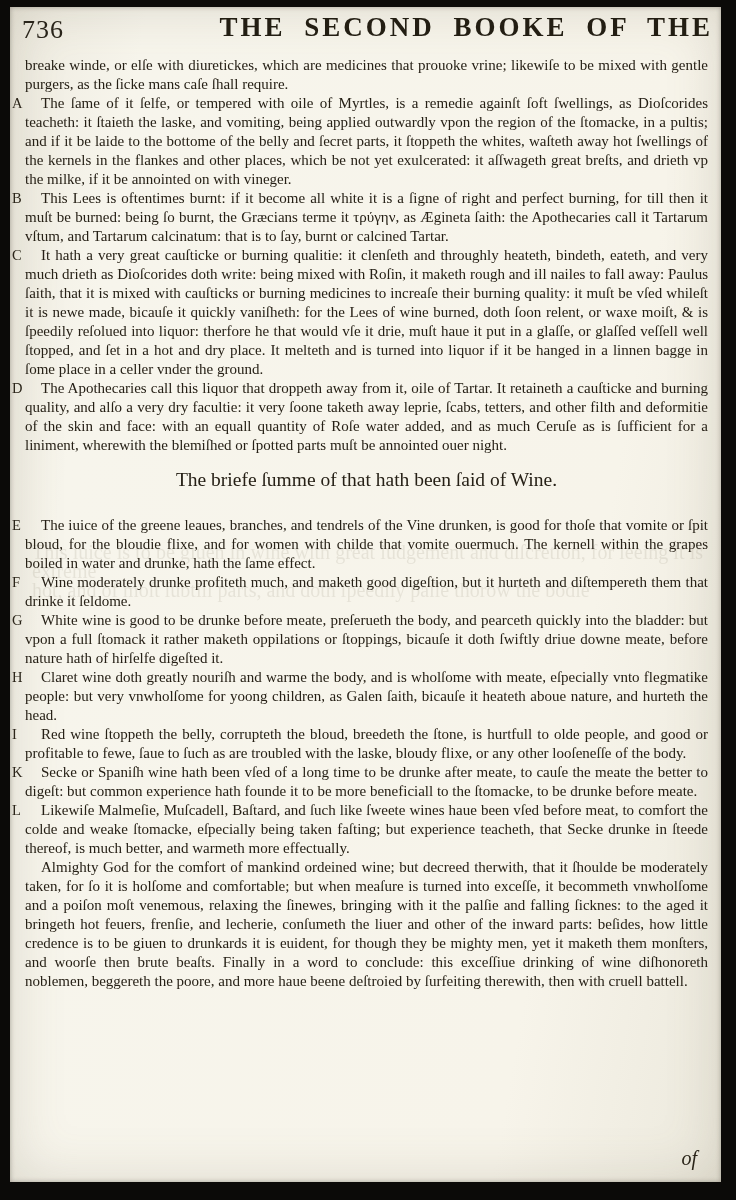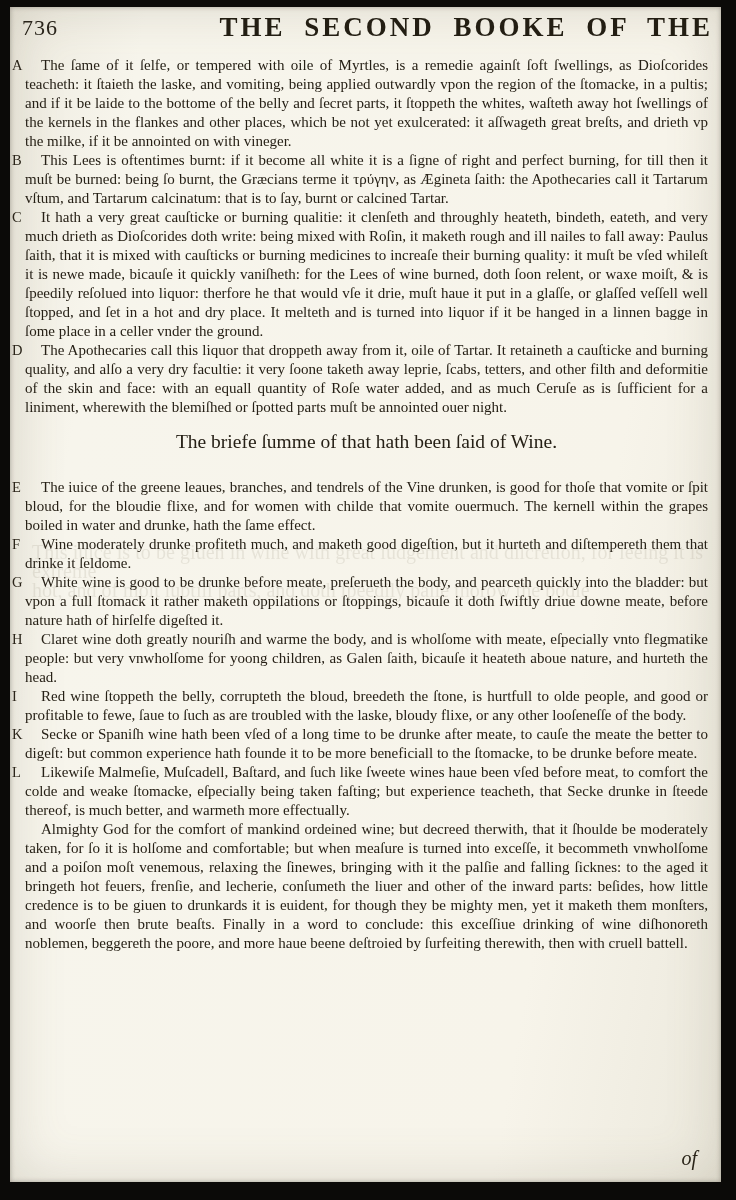--- a/index.html
+++ b/index.html
@@ -1,21 +1,21 @@
 <!DOCTYPE html>
 <html><head>
 <meta charset="utf-8">
 <style>
   html,body{margin:0;padding:0;background:#333;}
   .scan{position:relative;width:736px;height:1200px;background:#0b0a08;overflow:hidden;
         font-family:"Liberation Serif","DejaVu Serif",serif;}
   .page{position:absolute;left:10px;top:7px;width:711px;height:1175px;overflow:hidden;
         background:linear-gradient(100deg,#eeebe0 0%,#f7f5ec 15%,#f7f4ea 75%,#ece9dd 100%);
         box-shadow:inset 0 0 55px rgba(110,100,75,.20), inset 0 0 5px rgba(40,35,25,.35);}
-  .pagenum{position:absolute;left:12px;top:8px;font-size:22px;color:#29241a;letter-spacing:1px;}
+  .pagenum{position:absolute;left:12px;top:8px;font-size:26px;color:#29241a;letter-spacing:1px;}
   .running-title{position:absolute;left:130px;right:8px;top:5px;margin:0;text-align:right;
         font-size:27px;font-weight:bold;letter-spacing:3px;word-spacing:9px;color:#231e13;white-space:nowrap;}
   .text-body{position:absolute;left:15px;right:13px;top:49px;font-size:15px;line-height:19px;
         text-align:justify;color:#262016;z-index:2;}
   .para{position:relative;margin:0;}
   .para.lettered,.para.plain{text-indent:16px;}
   .margin-letter{position:absolute;left:-13px;top:0;text-indent:0;font-size:14.5px;color:#2a2419;}
   .it{}
   .section-heading{margin:15px 0 27px;text-align:center;text-indent:0;font-size:19.5px;color:#262016;}
   .catchword{position:absolute;right:24px;bottom:12px;font-size:20px;font-style:italic;color:#2a2419;z-index:2;}
@@ -29,20 +29,21 @@
 
 <div class="scan">
   <div class="page">
     <span class="pagenum">736</span>
     <div class="running-title">THE SECOND BOOKE OF THE</div>
     <div class="ghost ghost-0">
         <div>This iuice is to be giuen in wine with great iudgement and diſcretion, for ſeeing it is extreme</div>
         <div>hot, and of moſt ſubtill parts, and doth ſpeedily paſſe thorow the bodie</div>
       </div>
     <div class="text-body">
+        <div class="para opening"><span>breake winde, or elſe with diuretickes, which are medicines that prouoke vrine; likewiſe to be mixed with gentle purgers, as the ſicke mans caſe ſhall require.</span></div>
         <div class="para lettered"><span class="margin-letter">A</span><span>The ſame of it ſelfe, or tempered with oile of Myrtles, is a remedie againſt ſoft ſwellings, as </span><span class="it">Dioſcorides</span><span> teacheth: it ſtaieth the laske, and vomiting, being applied outwardly vpon the region of the ſtomacke, in a pultis; and if it be laide to the bottome of the belly and ſecret parts, it ſtoppeth the whites, waſteth away hot ſwellings of the kernels in the flankes and other places, which be not yet exulcerated: it aſſwageth great breſts, and drieth vp the milke, if it be annointed on with vineger.</span></div>
         <div class="para lettered"><span class="margin-letter">B</span><span>This Lees is oftentimes burnt: if it become all white it is a ſigne of right and perfect burning, for till then it muſt be burned: being ſo burnt, the Græcians terme it </span><span class="it">τρύγην</span><span>, as </span><span class="it">Ægineta</span><span> ſaith: the Apothecaries call it </span><span class="it">Tartarum vſtum</span><span>, and </span><span class="it">Tartarum calcinatum</span><span>: that is to ſay, burnt or calcined Tartar.</span></div>
         <div class="para lettered"><span class="margin-letter">C</span><span>It hath a very great cauſticke or burning qualitie: it clenſeth and throughly heateth, bindeth, eateth, and very much drieth as </span><span class="it">Dioſcorides</span><span> doth write: being mixed with Roſin, it maketh rough and ill nailes to fall away: </span><span class="it">Paulus</span><span> ſaith, that it is mixed with cauſticks or burning medicines to increaſe their burning quality: it muſt be vſed whileſt it is newe made, bicauſe it quickly vaniſheth: for the Lees of wine burned, doth ſoon relent, or waxe moiſt, &amp; is ſpeedily reſolued into liquor: therfore he that would vſe it drie, muſt haue it put in a glaſſe, or glaſſed veſſell well ſtopped, and ſet in a hot and dry place. It melteth and is turned into liquor if it be hanged in a linnen bagge in ſome place in a celler vnder the ground.</span></div>
         <div class="para lettered"><span class="margin-letter">D</span><span>The Apothecaries call this liquor that droppeth away from it, oile of Tartar. It retaineth a cauſticke and burning quality, and alſo a very dry facultie: it very ſoone taketh away leprie, ſcabs, tetters, and other filth and deformitie of the skin and face: with an equall quantity of Roſe water added, and as much Ceruſe as is ſufficient for a liniment, wherewith the blemiſhed or ſpotted parts muſt be annointed ouer night.</span></div>
         <div class="section-heading">The briefe ſumme of that hath been ſaid of Wine.</div>
         <div class="para lettered"><span class="margin-letter">E</span><span>The iuice of the greene leaues, branches, and tendrels of the Vine drunken, is good for thoſe that vomite or ſpit bloud, for the bloudie flixe, and for women with childe that vomite ouermuch. The kernell within the grapes boiled in water and drunke, hath the ſame effect.</span></div>
         <div class="para lettered"><span class="margin-letter">F</span><span>Wine moderately drunke profiteth much, and maketh good digeſtion, but it hurteth and diſtempereth them that drinke it ſeldome.</span></div>
         <div class="para lettered"><span class="margin-letter">G</span><span>White wine is good to be drunke before meate, preſerueth the body, and pearceth quickly into the bladder: but vpon a full ſtomack it rather maketh oppilations or ſtoppings, bicauſe it doth ſwiftly driue downe meate, before nature hath of hirſelfe digeſted it.</span></div>
         <div class="para lettered"><span class="margin-letter">H</span><span>Claret wine doth greatly nouriſh and warme the body, and is wholſome with meate, eſpecially vnto flegmatike people: but very vnwholſome for yoong children, as </span><span class="it">Galen</span><span> ſaith, bicauſe it heateth aboue nature, and hurteth the head.</span></div>
         <div class="para lettered"><span class="margin-letter">I</span><span>Red wine ſtoppeth the belly, corrupteth the bloud, breedeth the ſtone, is hurtfull to olde people, and good or profitable to fewe, ſaue to ſuch as are troubled with the laske, bloudy flixe, or any other looſeneſſe of the body.</span></div>

